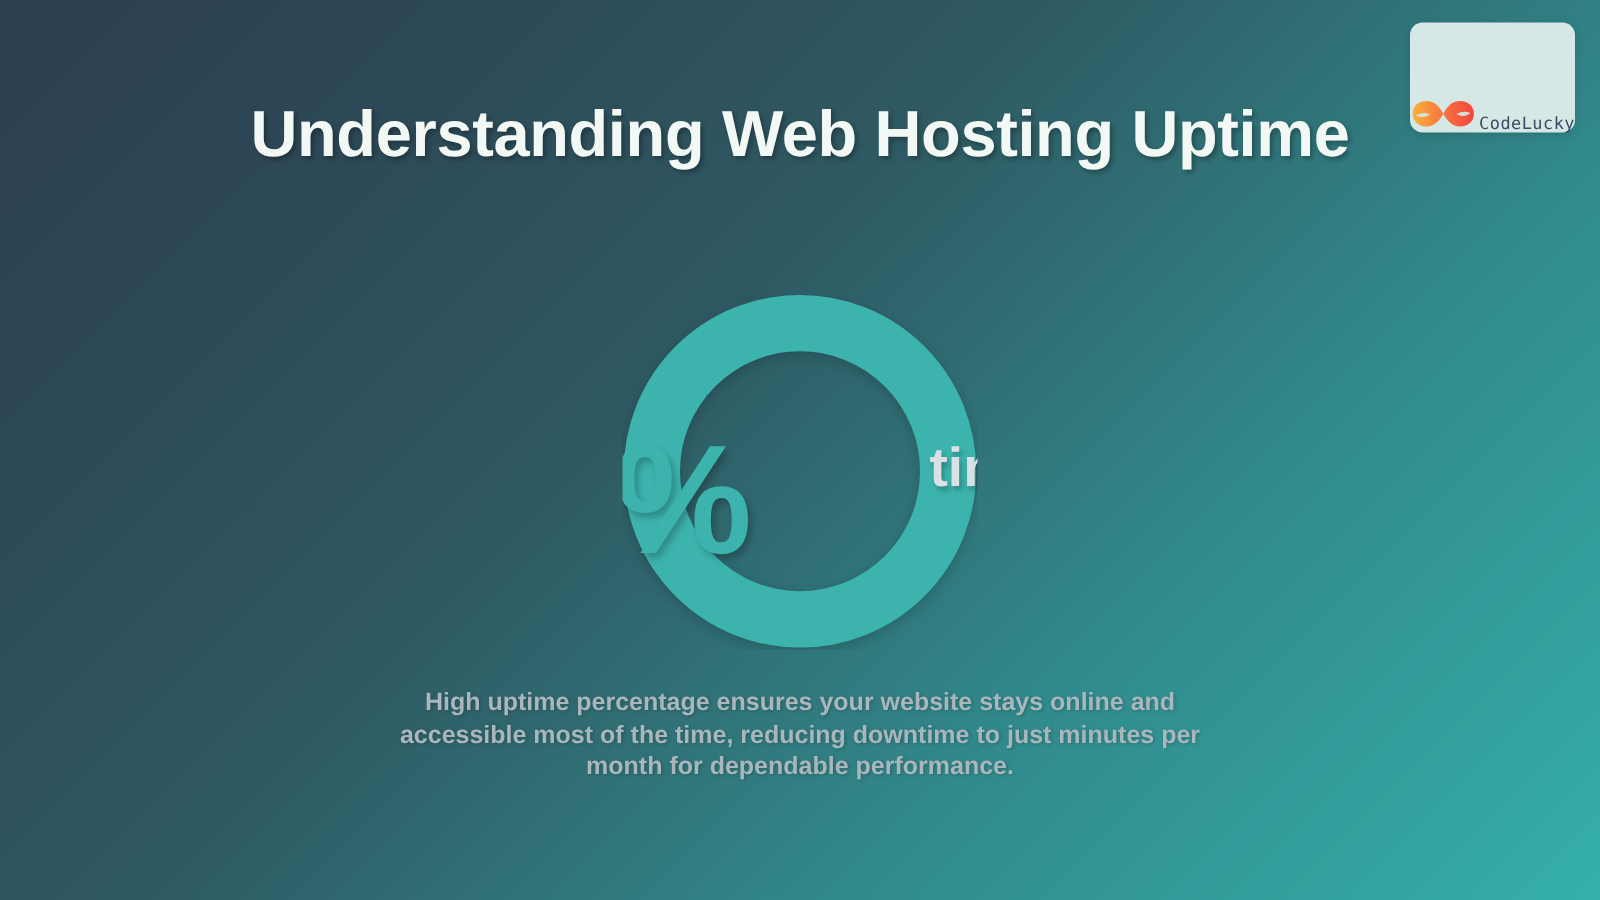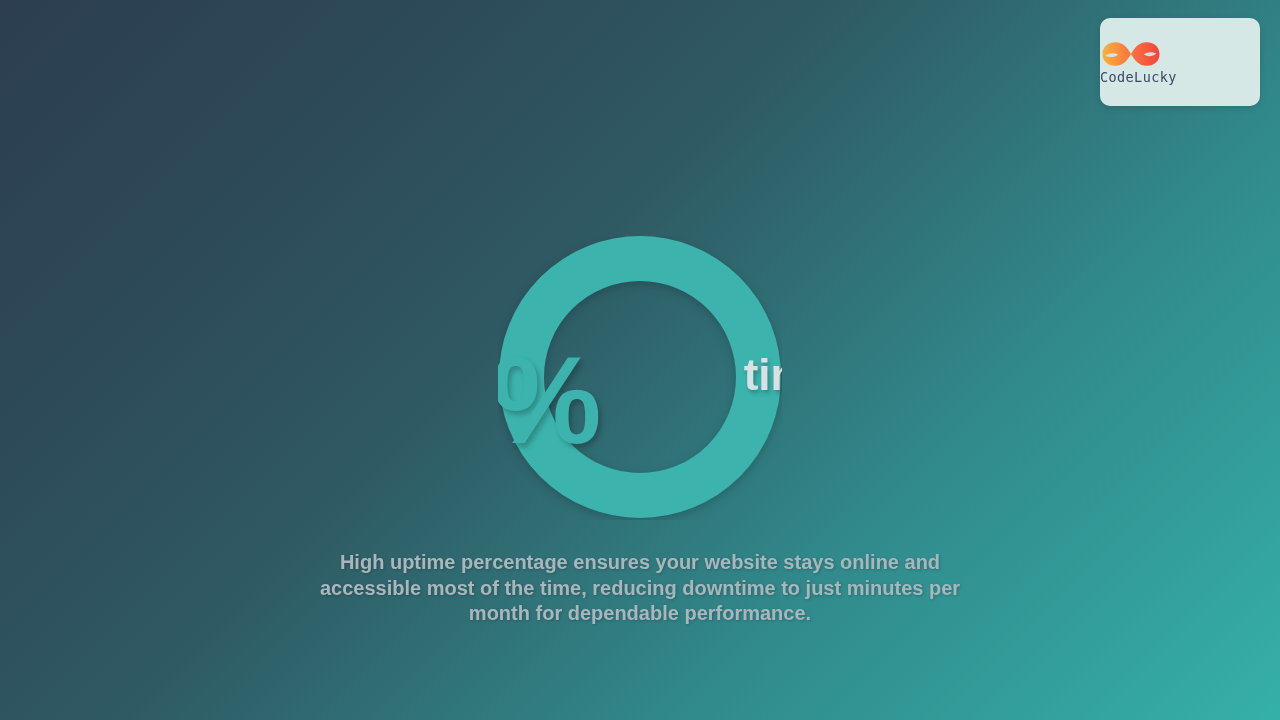--- a/index.html
+++ b/index.html
@@ -28,27 +28,26 @@
     inset: 0;
     width: 1280px;
     height: 720px;
   }
 
   
   .brand-badge {
     position: absolute;
     top: 18px;
     right: 20px;
-    width: 160px;
+    width: 132px;
     height: 88px;
     background: #d5e8e6;
     border-radius: 10px;
     display: flex;
-    flex-direction: column;
-    align-items: flex-start;
+    align-items: flex-end;
     justify-content: center;
     gap: 2px;
     box-shadow: 0 2px 7px rgba(0,0,0,0.13);
   }
   .brand-mark { width: 62px; height: 30px; display: block; }
   .brand-name {
     font-family: "DejaVu Sans Mono", "Liberation Mono", monospace;
     font-size: 13.5px;
     letter-spacing: 0.4px;
     color: #3a4a63;
@@ -167,20 +166,21 @@
       <path d="M15.5 3.2 C7.2 3.2 2.5 8.4 2.5 15 C2.5 21.6 7.2 26.8 15.5 26.8
                C23 26.8 27 21.8 31 15 C35 8.2 39 3.2 46.5 3.2
                C54.8 3.2 59.5 8.4 59.5 15 C59.5 21.6 54.8 26.8 46.5 26.8
                C39 26.8 35 21.8 31 15 C27 8.2 23 3.2 15.5 3.2 Z" fill="url(#infGrad)"></path>
       <path d="M5.5 16.5 C9 14.2 14 13.4 18.2 15.4 C14.6 18.6 9.6 19 5.5 16.5 Z" fill="#d5e8e6" opacity="0.92"></path>
       <path d="M43.6 15.2 C47.2 12.9 52.2 12.4 56.2 14.4 C52.6 17.8 47.6 18.1 43.6 15.2 Z" fill="#d5e8e6" opacity="0.92"></path>
     </svg>
     <div class="brand-name">CodeLucky</div>
   </div>
 
+  <h1 class="title">Understanding Web Hosting Uptime</h1>
 
   <div class="gauge-wrap">
     <div class="gauge-ring"></div>
     <div class="gauge-inner">
       <div class="gauge-value">99.9%</div>
       <div class="gauge-label">time Guarantee</div>
     </div>
   </div>
 
   <p class="description">High uptime percentage ensures your website stays online and accessible most of the time, reducing downtime to just minutes per month for dependable performance.</p>

